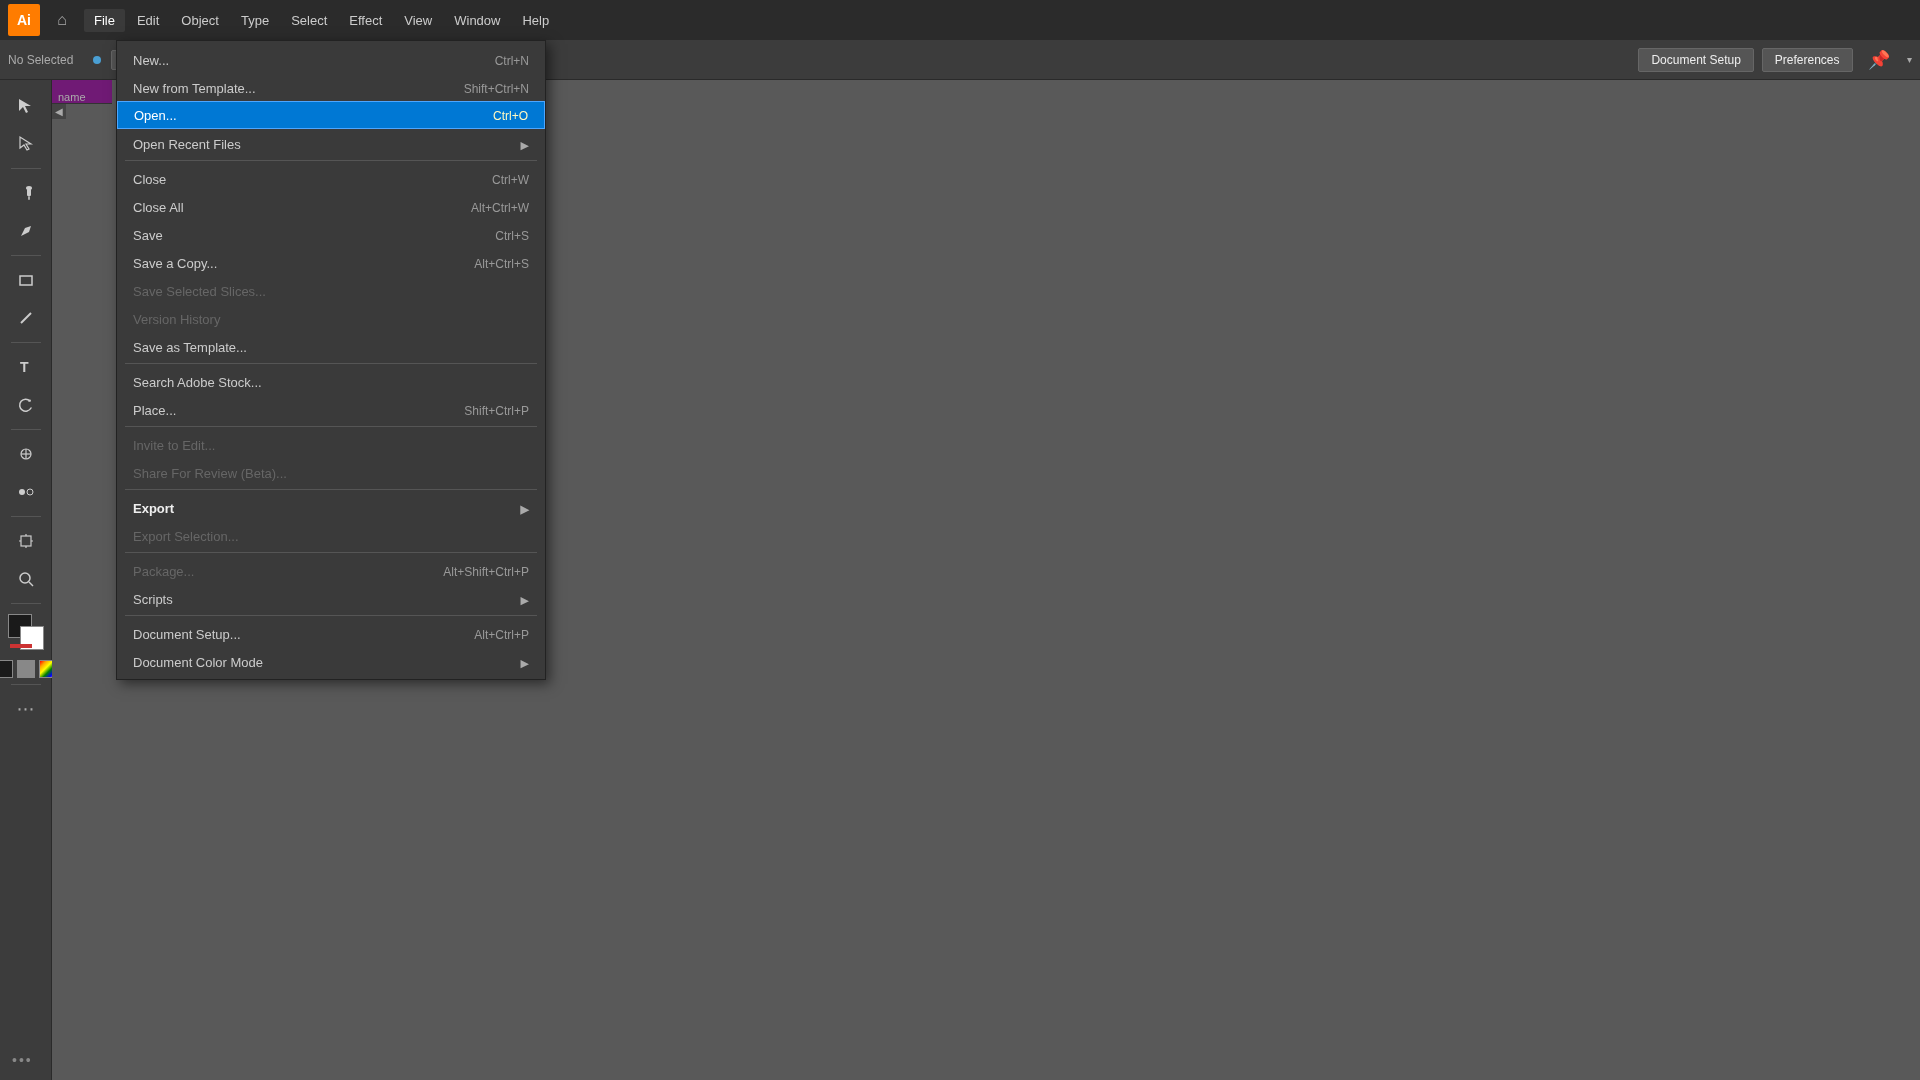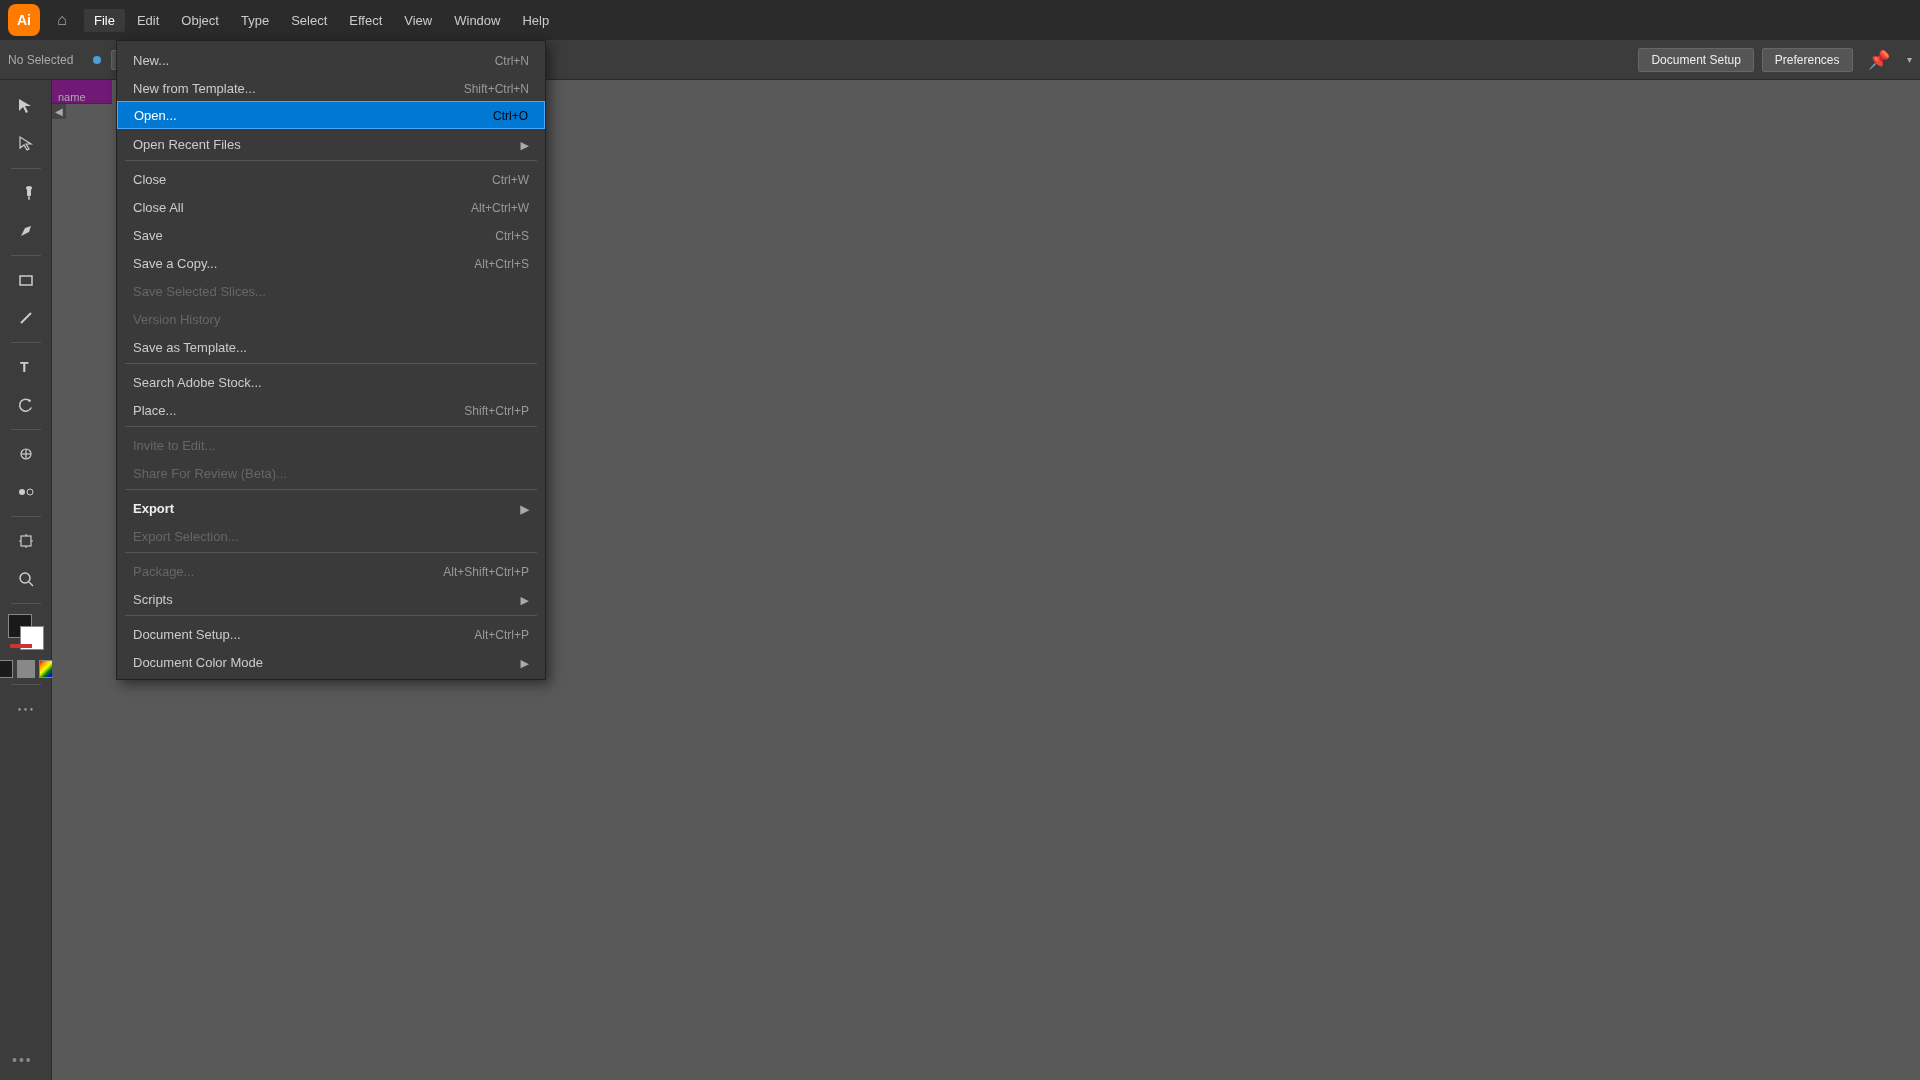--- a/index.html
+++ b/index.html
@@ -29,21 +29,21 @@
       width: 32px;
       height: 32px;
       background: #ff7c00;
       display: flex;
       align-items: center;
       justify-content: center;
       color: white;
       font-weight: bold;
       font-size: 14px;
       margin-right: 8px;
-      border-radius: 8px;
+      border-radius: 2px;
     }
 
     .home-icon {
       width: 28px;
       height: 28px;
       display: flex;
       align-items: center;
       justify-content: center;
       color: #aaa;
       font-size: 16px;
@@ -258,21 +258,21 @@
       cursor: default;
     }
 
     .menu-entry .shortcut {
       color: #999;
       font-size: 12px;
       margin-left: auto;
     }
 
     .menu-entry.highlighted .shortcut {
-      color: #000000;
+      color: #fef9c3;
     }
 
     .menu-entry .arrow {
       color: #aaa;
       font-size: 11px;
       margin-left: 8px;
     }
 
     .menu-separator {
       height: 1px;

